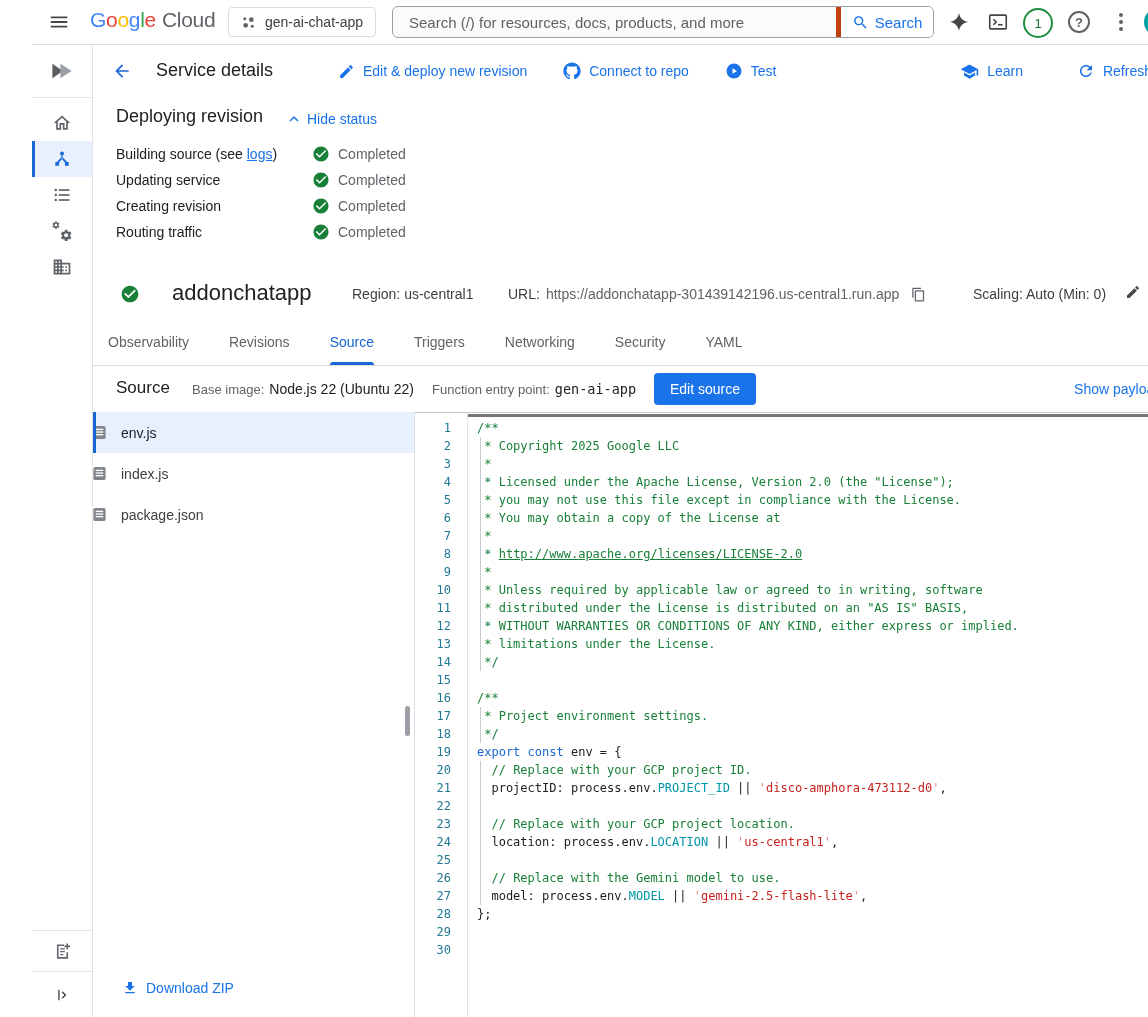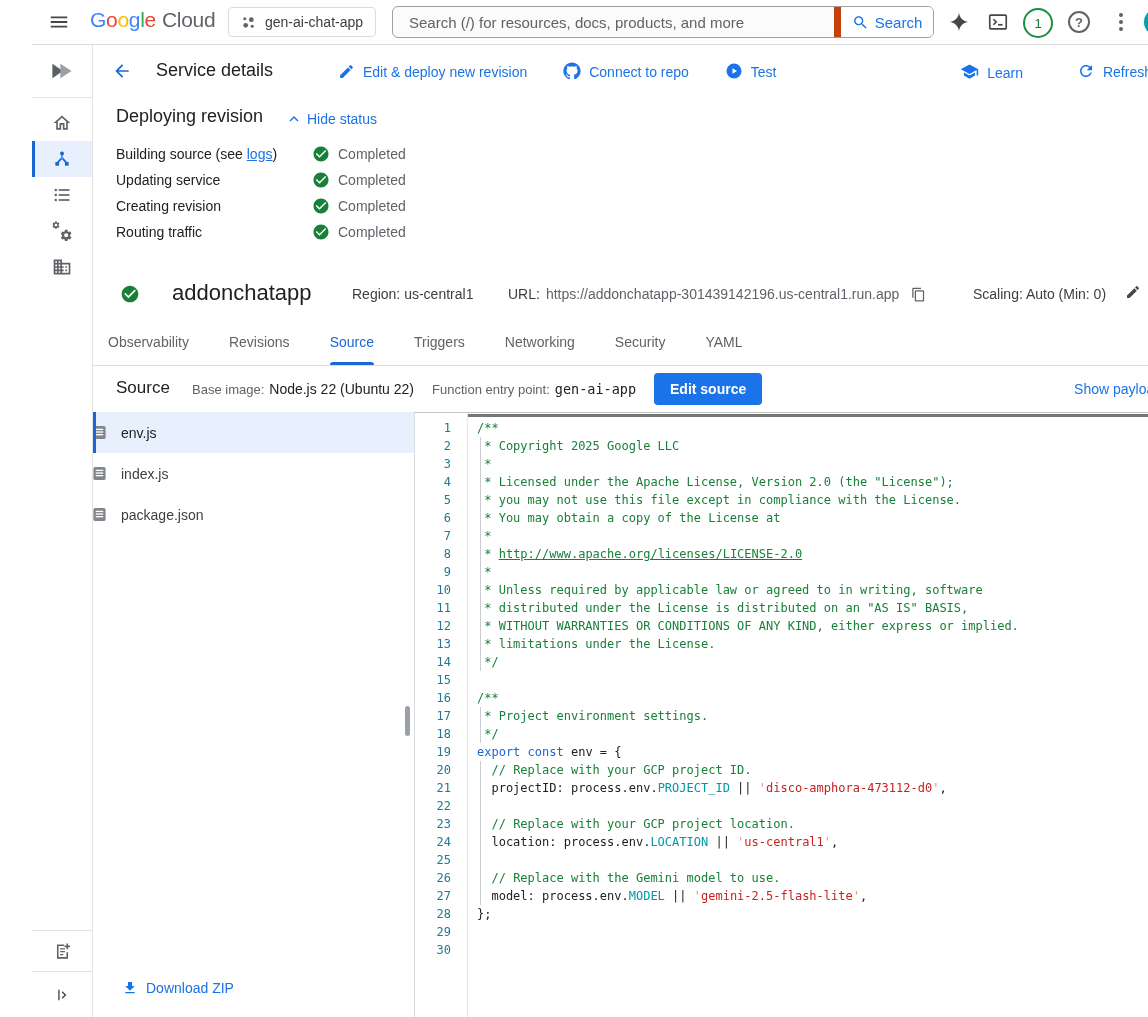--- a/index.html
+++ b/index.html
@@ -14,21 +14,21 @@
   .menu-btn{position:absolute;left:16px;top:11px;cursor:pointer;}
   .gc-logo{position:absolute;left:58px;top:8px;font-size:21px;letter-spacing:-0.3px;cursor:pointer;display:flex;}
   .gc-logo .cloud{color:#5f6368;margin-left:6px;}
   .proj-pill{position:absolute;left:196px;top:7px;height:28px;border:1px solid #dadce0;border-radius:4px;
              display:flex;align-items:center;gap:9px;padding:0 12px;font-size:14px;color:#3c4043;cursor:pointer;background:#fff;}
   .searchbar{position:absolute;left:360px;top:6px;width:540px;height:30px;border:1px solid #9aa0a6;
              border-radius:6px;display:flex;background:#fbfbfc;overflow:hidden;}
   .search-input{flex:1;border:none;outline:none;background:transparent;padding:0 0 0 16px;
                 font-size:15px;color:#3c4043;font-family:"Liberation Sans",sans-serif;}
   .search-input::placeholder{color:#5f6368;}
-  .search-btn{width:92px;border-left:7px solid #c2410c;background:#fff;display:flex;align-items:center;
+  .search-btn{width:92px;border-left:5px solid #c2410c;background:#fff;display:flex;align-items:center;
               justify-content:center;gap:6px;color:var(--accent,#1a73e8);font-size:15px;font-weight:500;cursor:pointer;}
   .tb-icon{position:absolute;top:11px;cursor:pointer;}
   .notif{position:absolute;left:991px;top:8px;width:26px;height:26px;border:2px solid #1e8e3e;border-radius:50%;
          display:flex;align-items:center;justify-content:center;font-size:13px;color:#137333;cursor:pointer;}
   .help-circ{position:absolute;left:1036px;top:11px;width:18px;height:18px;border:2px solid #5f6368;border-radius:50%;
              display:flex;align-items:center;justify-content:center;font-size:13px;font-weight:bold;color:#5f6368;cursor:pointer;}
   .avatar{position:absolute;left:1112px;top:8px;width:28px;height:28px;border-radius:50%;background:#00A1A7;
           color:#fff;display:flex;align-items:center;justify-content:center;font-size:14px;cursor:pointer;}
 
   
@@ -41,21 +41,21 @@
   .sb-bottom{position:absolute;left:0;right:0;bottom:0;}
   .sb-b1{height:40px;border-top:1px solid #e3e3e3;display:flex;align-items:center;justify-content:center;cursor:pointer;}
   .sb-b2{height:45px;border-top:1px solid #e3e3e3;display:flex;align-items:center;justify-content:center;cursor:pointer;}
 
   
   .header{position:absolute;left:60px;top:45px;right:0;height:52px;background:#fff;}
   .back-btn{position:absolute;left:20px;top:16px;cursor:pointer;}
   .page-title{position:absolute;left:64px;top:15px;font-size:18px;color:#202124;}
   .ha-group{position:absolute;left:246px;top:0;height:52px;display:flex;align-items:center;gap:36px;}
   .ha-group-r{position:absolute;right:28px;top:0;height:52px;display:flex;align-items:center;gap:54px;}
-  .ha{display:flex;align-items:flex-end;gap:8px;color:var(--accent,#1a73e8);font-size:14px;font-weight:500;cursor:pointer;}
+  .ha{display:flex;align-items:center;gap:8px;color:var(--accent,#1a73e8);font-size:14px;font-weight:500;cursor:pointer;}
 
   
   .status{position:absolute;left:60px;top:97px;right:0;height:158px;border-bottom:1px solid #dadce0;background:#fff;padding-left:21px;}
   .status-title{position:absolute;left:24px;top:9px;font-size:18px;color:#202124;}
   .hide-status{position:absolute;left:193px;top:13px;display:flex;align-items:center;gap:4px;
                color:var(--accent,#1a73e8);font-size:14px;font-weight:500;cursor:pointer;}
   .status-close{position:absolute;right:16px;top:11px;cursor:pointer;}
   .steps{position:absolute;left:24px;top:44px;}
   .step{display:flex;height:26px;align-items:center;}
   .step-label{width:196px;font-size:14px;font-weight:500;color:#202124;}
@@ -84,21 +84,21 @@
 
   
   .srcbar{position:absolute;left:60px;top:366px;right:0;height:46px;background:#fff;}
   .src-title{position:absolute;left:24px;top:12px;font-size:17px;color:#202124;}
   .src-meta{position:absolute;top:15px;font-size:13px;color:#5f6368;display:flex;align-items:baseline;gap:5px;}
   .src-meta .val{font-size:14px;color:#202124;}
   .src-meta .val.mono{font-family:"DejaVu Sans Mono",monospace;font-size:13.5px;}
   .meta-base{left:100px;}
   .meta-entry{left:340px;}
   .edit-src-btn{position:absolute;left:562px;top:7px;height:32px;background:var(--accent,#1a73e8);color:#fff;
-                border:none;border-radius:4px;padding:0 16px;font-size:14px;font-weight:700;
+                border:none;border-radius:4px;padding:0 16px;font-size:14px;font-weight:400;
                 font-family:"Liberation Sans",sans-serif;display:flex;align-items:center;cursor:pointer;}
   .show-payload{position:absolute;right:18px;top:15px;color:var(--accent,#1a73e8);font-size:14px;font-weight:500;cursor:pointer;}
 
   
   .files{position:absolute;left:60px;top:412px;width:322px;bottom:0;background:#fff;}
   .file-row{height:41px;display:flex;align-items:center;gap:14px;position:relative;
             font-size:14px;color:#3c4043;cursor:pointer;}
   .file-row.selected{background:var(--selected-bg,#e8f0fe);color:#202124;}
   .file-row.selected::before{content:"";position:absolute;left:0;top:0;bottom:0;width:4px;
                              background:var(--accent-dark,#1967d2);}

